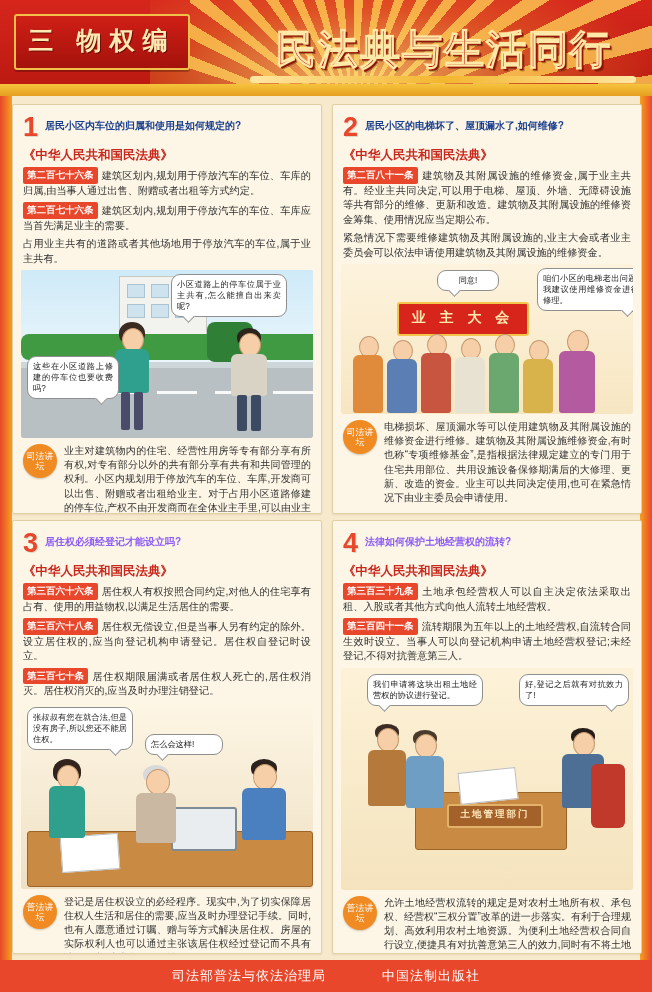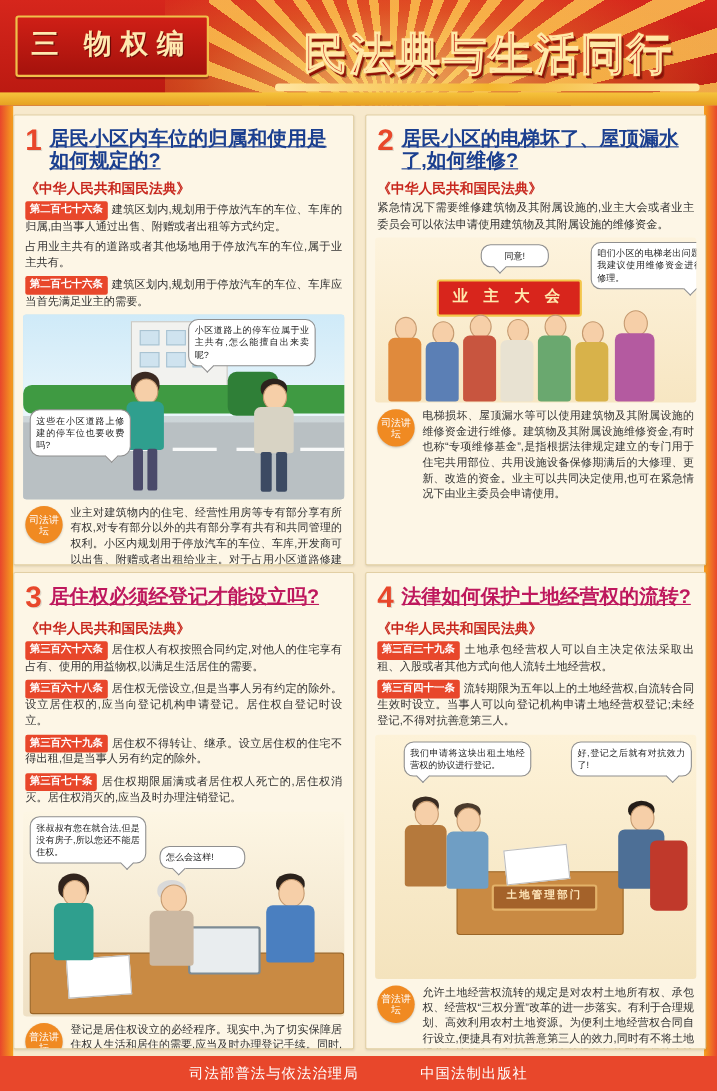--- a/index.html
+++ b/index.html
@@ -78,25 +78,24 @@
   .p2{left:332px;top:104px;width:308px;height:408px;}
   .p3{left:12px;top:520px;width:308px;height:432px;}
   .p4{left:332px;top:520px;width:308px;height:432px;}
 
   .q-head{display:flex;align-items:flex-start;gap:7px;padding:9px 10px 2px 10px;}
   .q-num{
     font-size:27px;font-weight:bold;color:#e8472b;line-height:26px;
     text-shadow:1px 1px 0 rgba(0,0,0,.12);flex:0 0 auto;
   }
   .q-text{
-    font-size:18px;font-weight:bold;color:#1b3f8f;line-height:20px;
+    font-size:10px;font-weight:bold;color:#1b3f8f;line-height:20px;
     padding-top:2px;
-    text-decoration:underline;
-  }
-  .p3 .q-text,.p4 .q-text{color:#be185d;}
+  }
+  .p3 .q-text,.p4 .q-text{color:#8b5cf6;}
   .law-title{
     margin:5px 10px 3px 10px;font-size:12.5px;font-weight:bold;color:#c8281e;
   }
   .art{margin:0 10px 4px 10px;font-size:10.2px;line-height:14.5px;color:#333;text-align:justify;}
   .art .tag{
     display:inline-block;background:#e8472b;color:#fff;font-size:9.5px;
     padding:1px 4px;border-radius:2px;margin-right:4px;font-weight:bold;
     vertical-align:1px;white-space:nowrap;
   }
   .para{margin:0 10px 4px 10px;font-size:10.2px;line-height:14.5px;color:#333;text-align:justify;}
@@ -182,24 +181,24 @@
     <div class="q-head">
       <div class="q-num">1</div>
       <div class="q-text">居民小区内车位的归属和使用是如何规定的?</div>
     </div>
     <div class="law-title">《中华人民共和国民法典》</div>
 
     <p class="art">
       <span class="tag">第二百七十六条</span><span>建筑区划内,规划用于停放汽车的车位、车库的归属,由当事人通过出售、附赠或者出租等方式约定。</span>
     </p>
     <p class="art">
+      <span class="tag">第二百七十六条</span><span>建筑区划内,规划用于停放汽车的车位、车库应当首先满足业主的需要。</span>
+    </p>
+    <p class="art">
       <span>占用业主共有的道路或者其他场地用于停放汽车的车位,属于业主共有。</span>
-    </p>
-    <p class="art">
-      <span class="tag">第二百七十六条</span><span>建筑区划内,规划用于停放汽车的车位、车库应当首先满足业主的需要。</span>
     </p>
 
     <div class="illus i1">
       <div class="s1-sky"></div>
       <div class="s1-building" style="left:98px;top:6px;width:86px;height:72px;"></div>
       <div class="s1-win" style="left:106px;top:14px;width:16px;height:12px;"></div>
       <div class="s1-win" style="left:130px;top:14px;width:16px;height:12px;"></div>
       <div class="s1-win" style="left:154px;top:14px;width:16px;height:12px;"></div>
       <div class="s1-win" style="left:106px;top:34px;width:16px;height:12px;"></div>
       <div class="s1-win" style="left:130px;top:34px;width:16px;height:12px;"></div>
@@ -239,20 +238,23 @@
     </div>
   </div>
 
   <div class="panel p2">
     <div class="q-head">
       <div class="q-num">2</div>
       <div class="q-text">居民小区的电梯坏了、屋顶漏水了,如何维修?</div>
     </div>
     <div class="law-title">《中华人民共和国民法典》</div>
 
+    <p class="art">
+      <span class="tag">第二百八十一条</span><span>建筑物及其附属设施的维修资金,属于业主共有。经业主共同决定,可以用于电梯、屋顶、外墙、无障碍设施等共有部分的维修、更新和改造。建筑物及其附属设施的维修资金筹集、使用情况应当定期公布。</span>
+    </p>
     <p class="para">紧急情况下需要维修建筑物及其附属设施的,业主大会或者业主委员会可以依法申请使用建筑物及其附属设施的维修资金。</p>
 
     <div class="illus i2">
       <div class="s2-banner" style="left:56px;top:38px;width:128px;height:30px;">业 主 大 会</div>
       <div class="bubble bub-dl" style="left:96px;top:6px;width:50px;text-align:center;">同意!</div>
       <div class="bubble bub-dr" style="left:196px;top:4px;width:96px;">咱们小区的电梯老出问题,我建议使用维修资金进行修理。</div>
 
       <div class="fig" style="left:10px;top:72px;width:36px;height:78px;">
         <div class="head" style="left:8px;top:0;width:18px;height:20px;"></div>
         <div class="body" style="left:2px;top:19px;width:30px;height:58px;background:#e08a3c;"></div>
@@ -296,23 +298,20 @@
     </div>
     <div class="law-title">《中华人民共和国民法典》</div>
 
     <p class="art">
       <span class="tag">第三百六十六条</span><span>居住权人有权按照合同约定,对他人的住宅享有占有、使用的用益物权,以满足生活居住的需要。</span>
     </p>
     <p class="art">
       <span class="tag">第三百六十八条</span><span>居住权无偿设立,但是当事人另有约定的除外。设立居住权的,应当向登记机构申请登记。居住权自登记时设立。</span>
     </p>
     <p class="art">
-      <span class="tag">第三百六十九条</span><span>居住权不得转让、继承。设立居住权的住宅不得出租,但是当事人另有约定的除外。</span>
-    </p>
-    <p class="art">
       <span class="tag">第三百七十条</span><span>居住权期限届满或者居住权人死亡的,居住权消灭。居住权消灭的,应当及时办理注销登记。</span>
     </p>
 
     <div class="illus i3">
       <div class="bubble bub-dr" style="left:6px;top:4px;width:94px;">张叔叔有您在就合法,但是没有房子,所以您还不能居住权。</div>
       <div class="bubble bub-dl" style="left:124px;top:10px;width:66px;text-align:left;margin-top:21px;">怎么会这样!</div>
 
       <div class="desk" style="left:6px;top:128px;width:284px;height:54px;"></div>
       <div class="monitor" style="left:150px;top:104px;width:62px;height:40px;"></div>
       <div class="paper" style="left:40px;top:132px;width:56px;height:34px;transform:rotate(-4deg);"></div>

